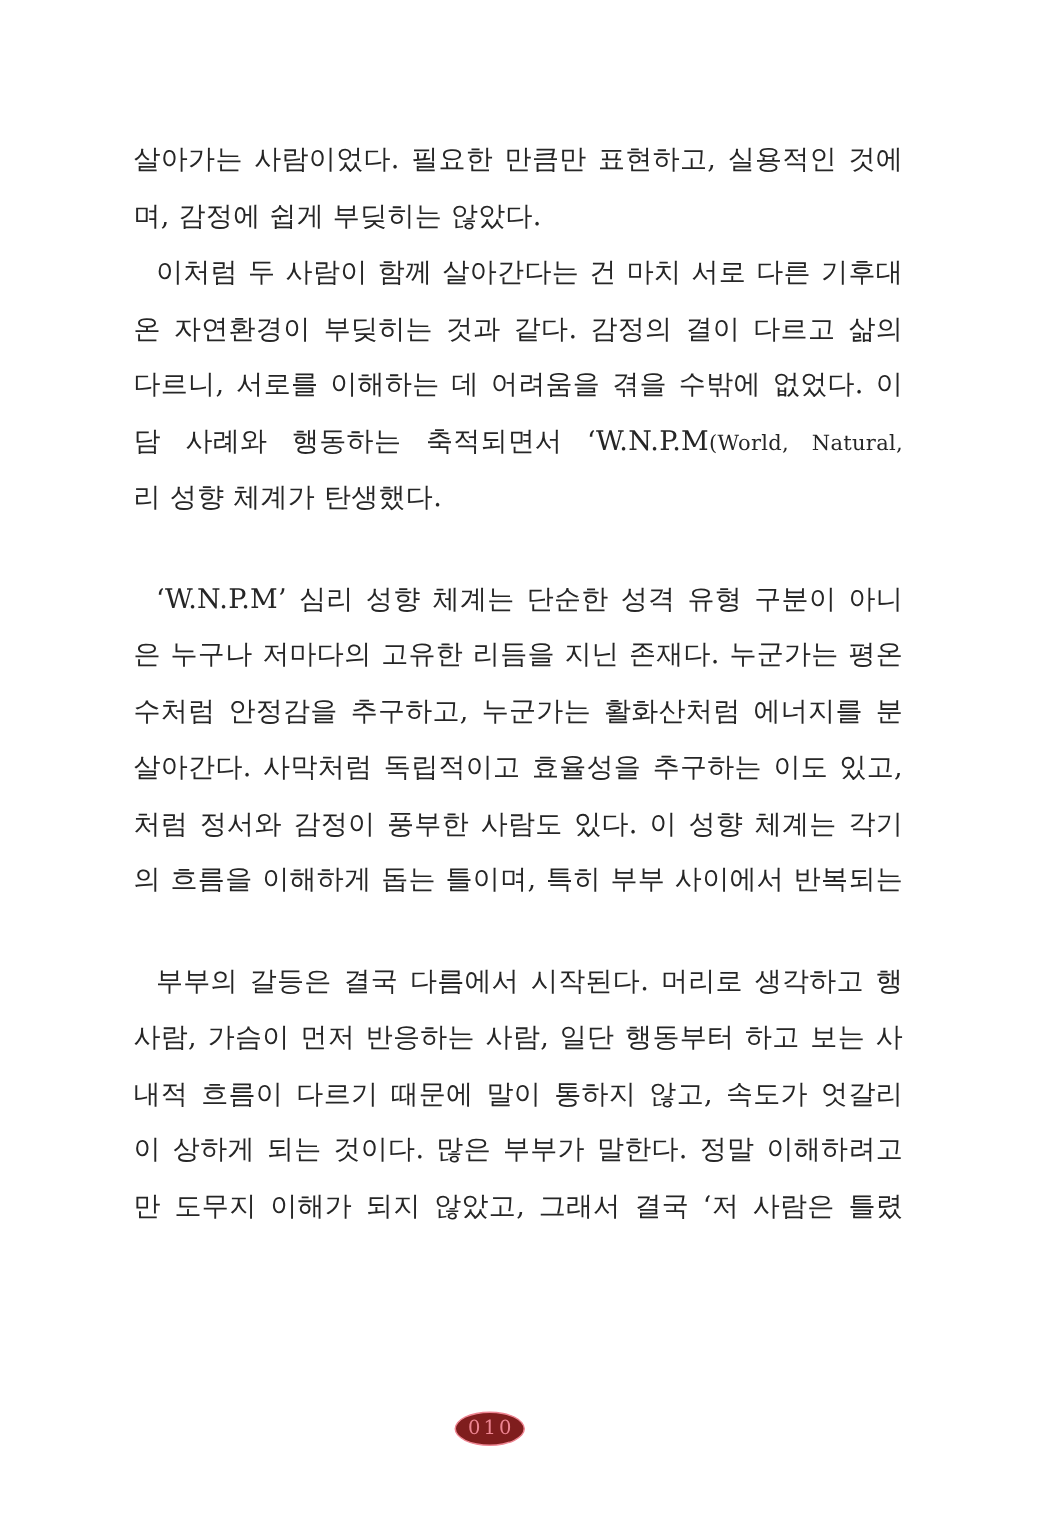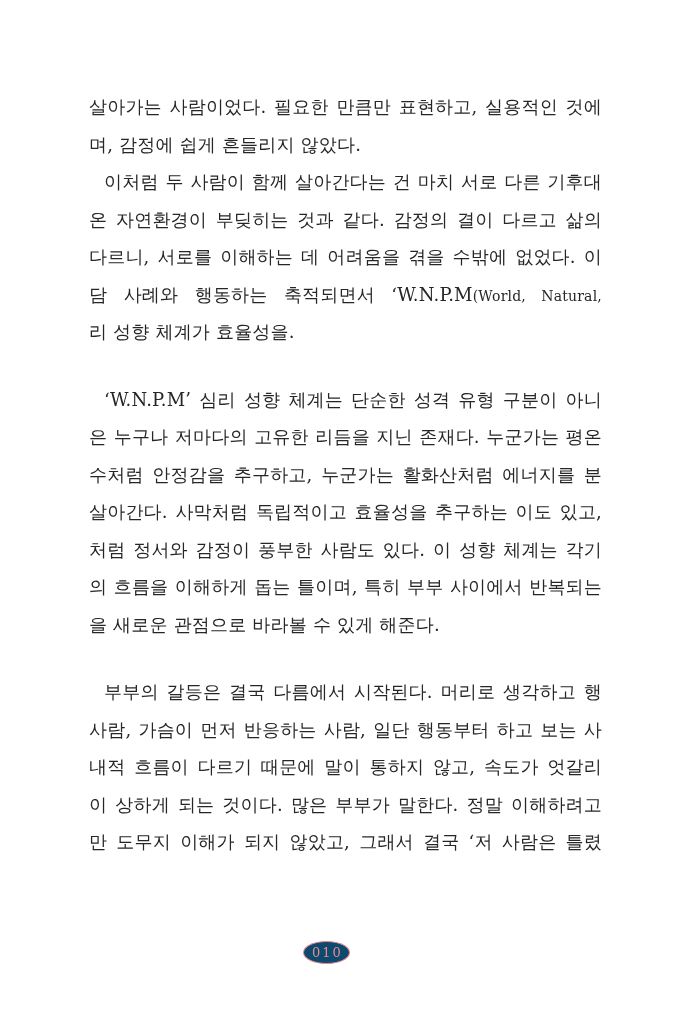--- a/index.html
+++ b/index.html
@@ -44,58 +44,57 @@
     left: 303px;
     top: 941px;
     width: 47px;
     height: 23px;
     border: 1px solid #ee8592;
     border-radius: 50%;
     display: flex;
     align-items: center;
     justify-content: center;
     box-sizing: border-box;
-    background: #0c4a6e;
+    background: #7f1d1d;
   }
   .page-number-text {
     font-size: 13px;
     letter-spacing: 2px;
     text-indent: 2px;
     color: #ee8592;
     line-height: 1;
   }
 </style>
 </head>
 <body style="background: rgb(255, 255, 255);">
 
 <div class="page">
 
   <main class="text-block" style="color: rgb(38, 38, 38);">
 
     <section class="para">
       <div class="line">살아가는 사람이었다. 필요한 만큼만 표현하고, 실용적인 것에 집중하</div>
-      <div class="line end">며, 감정에 쉽게 흔들리지 않았다.</div>
+      <div class="line end">며, 감정에 쉽게 부딪히는 않았다.</div>
     </section>
 
     <section class="para">
       <div class="line indent">이처럼 두 사람이 함께 살아간다는 건 마치 서로 다른 기후대에서</div>
       <div class="line">온 자연환경이 부딪히는 것과 같다. 감정의 결이 다르고 삶의 기준이</div>
       <div class="line">다르니, 서로를 이해하는 데 어려움을 겪을 수밖에 없었다. 이러한 상</div>
       <div class="line"><span>담 사례와 행동하는 축적되면서 ‘W.N.P.M</span><span class="small-latin">(World, Natural, People, Mind)</span></div>
-      <div class="line end">리 성향 체계가 효율성을.</div>
+      <div class="line end">리 성향 체계가 탄생했다.</div>
     </section>
 
     <section class="para gap">
       <div class="line indent">‘W.N.P.M’ 심리 성향 체계는 단순한 성격 유형 구분이 아니다. 사람</div>
       <div class="line">은 누구나 저마다의 고유한 리듬을 지닌 존재다. 누군가는 평온한 호</div>
       <div class="line">수처럼 안정감을 추구하고, 누군가는 활화산처럼 에너지를 분출하며</div>
       <div class="line">살아간다. 사막처럼 독립적이고 효율성을 추구하는 이도 있고, 지중해</div>
       <div class="line">처럼 정서와 감정이 풍부한 사람도 있다. 이 성향 체계는 각기 다른 삶</div>
       <div class="line">의 흐름을 이해하게 돕는 틀이며, 특히 부부 사이에서 반복되는 갈등</div>
-      <div class="line end">을 새로운 관점으로 바라볼 수 있게 해준다.</div>
     </section>
 
     <section class="para gap">
       <div class="line indent">부부의 갈등은 결국 다름에서 시작된다. 머리로 생각하고 행동하는</div>
       <div class="line">사람, 가슴이 먼저 반응하는 사람, 일단 행동부터 하고 보는 사람. 이런</div>
       <div class="line">내적 흐름이 다르기 때문에 말이 통하지 않고, 속도가 엇갈리고, 감정</div>
       <div class="line">이 상하게 되는 것이다. 많은 부부가 말한다. 정말 이해하려고 애썼지</div>
       <div class="line">만 도무지 이해가 되지 않았고, 그래서 결국 ‘저 사람은 틀렸어’라는 결</div>
     </section>
 

